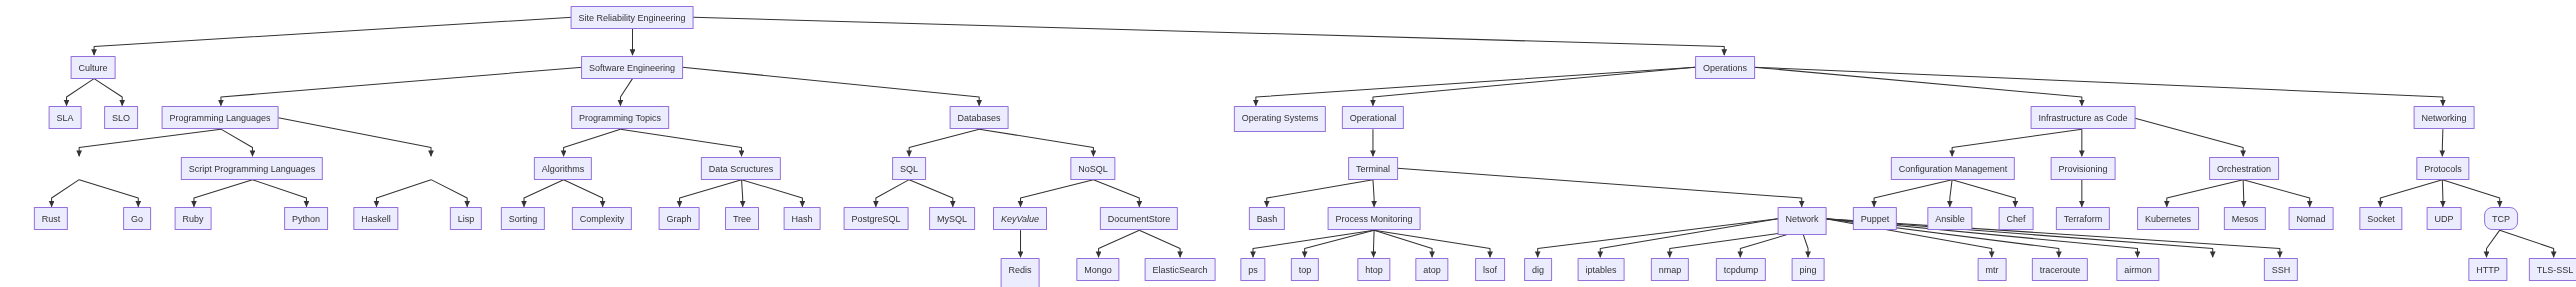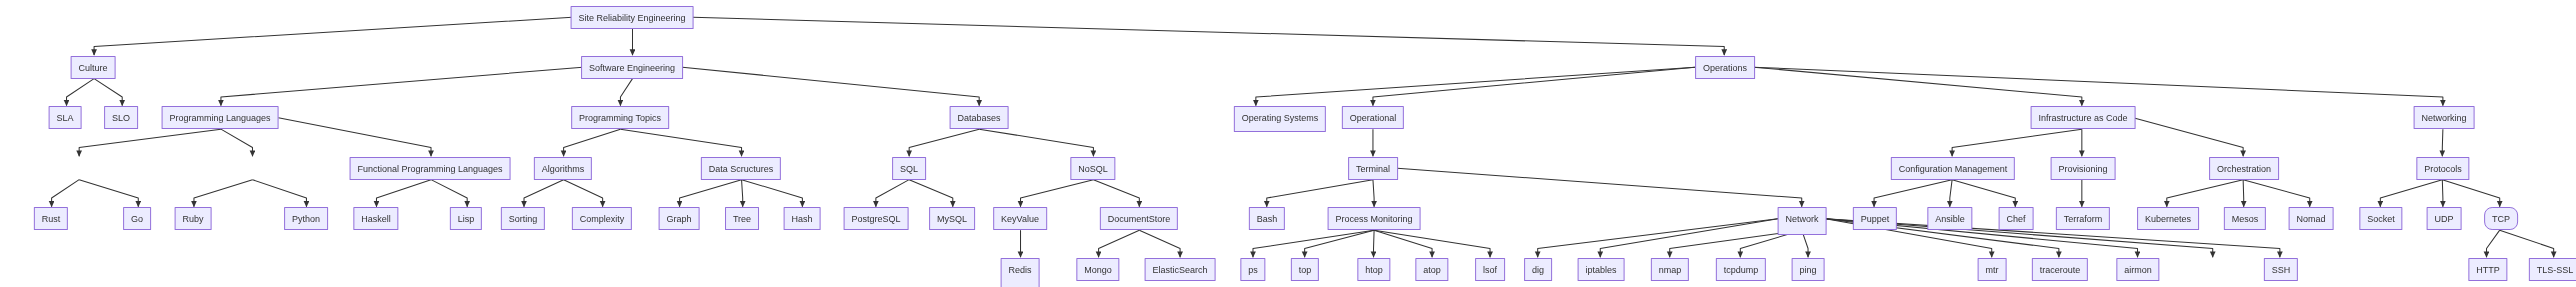--- a/index.html
+++ b/index.html
@@ -120,21 +120,21 @@
       <div class="node" style="left: 1725px; top: 56px; height: 23px; line-height: 22px;">Operations</div>
       <div class="node" style="left: 65px; top: 106px; height: 23px; line-height: 22px;">SLA</div>
       <div class="node" style="left: 121px; top: 106px; height: 23px; line-height: 22px;">SLO</div>
       <div class="node" style="left: 220px; top: 106px; height: 23px; line-height: 22px;">Programming Languages</div>
       <div class="node" style="left: 620px; top: 106px; height: 23px; line-height: 22px;">Programming Topics</div>
       <div class="node" style="left: 979px; top: 106px; height: 23px; line-height: 22px;">Databases</div>
       <div class="node" style="left: 1256px; top: 106px; height: 26px; line-height: 22px; margin-left: 24px;">Operating Systems</div>
       <div class="node" style="left: 1373px; top: 106px; height: 23px; line-height: 22px;">Operational</div>
       <div class="node" style="left: 2083px; top: 106px; height: 23px; line-height: 22px;">Infrastructure as Code</div>
       <div class="node" style="left: 2444px; top: 106px; height: 23px; line-height: 22px;">Networking</div>
-      <div class="node" style="left: 430px; top: 157px; height: 23px; line-height: 22px;">Functional Programming Languages</div>
+      <div class="node" style="left: 252px; top: 157px; height: 23px; line-height: 22px;">Script Programming Languages</div>
       <div class="node" style="left: 563px; top: 157px; height: 23px; line-height: 22px;">Algorithms</div>
       <div class="node" style="left: 741px; top: 157px; height: 23px; line-height: 22px;">Data Scructures</div>
       <div class="node" style="left: 909px; top: 157px; height: 23px; line-height: 22px;">SQL</div>
       <div class="node" style="left: 1093px; top: 157px; height: 23px; line-height: 22px;">NoSQL</div>
       <div class="node" style="left: 1373px; top: 157px; height: 23px; line-height: 22px;">Terminal</div>
       <div class="node" style="left: 1953px; top: 157px; height: 23px; line-height: 22px;">Configuration Management</div>
       <div class="node" style="left: 2083px; top: 157px; height: 23px; line-height: 22px;">Provisioning</div>
       <div class="node" style="left: 2244px; top: 157px; height: 23px; line-height: 22px;">Orchestration</div>
       <div class="node" style="left: 2443px; top: 157px; height: 23px; line-height: 22px;">Protocols</div>
       <div class="node" style="left: 51px; top: 207px; height: 23px; line-height: 22px;">Rust</div>
@@ -143,21 +143,21 @@
       <div class="node" style="left: 306px; top: 207px; height: 23px; line-height: 22px;">Python</div>
       <div class="node" style="left: 376px; top: 207px; height: 23px; line-height: 22px;">Haskell</div>
       <div class="node" style="left: 466px; top: 207px; height: 23px; line-height: 22px;">Lisp</div>
       <div class="node" style="left: 523px; top: 207px; height: 23px; line-height: 22px;">Sorting</div>
       <div class="node" style="left: 602px; top: 207px; height: 23px; line-height: 22px;">Complexity</div>
       <div class="node" style="left: 679px; top: 207px; height: 23px; line-height: 22px;">Graph</div>
       <div class="node" style="left: 742px; top: 207px; height: 23px; line-height: 22px;">Tree</div>
       <div class="node" style="left: 802px; top: 207px; height: 23px; line-height: 22px;">Hash</div>
       <div class="node" style="left: 876px; top: 207px; height: 23px; line-height: 22px;">PostgreSQL</div>
       <div class="node" style="left: 952px; top: 207px; height: 23px; line-height: 22px;">MySQL</div>
-      <div class="node" style="left: 1020px; top: 207px; height: 23px; line-height: 22px;">KeyValue</div>
+      <div class="node" style="left: 1020px; top: 207px; height: 23px; line-height: 22px; font-style: italic;">KeyValue</div>
       <div class="node" style="left: 1139px; top: 207px; height: 23px; line-height: 22px;">DocumentStore</div>
       <div class="node" style="left: 1267px; top: 207px; height: 23px; line-height: 22px;">Bash</div>
       <div class="node" style="left: 1374px; top: 207px; height: 23px; line-height: 22px;">Process Monitoring</div>
       <div class="node" style="left: 1802px; top: 207px; height: 28px; line-height: 22px;">Network</div>
       <div class="node" style="left: 1875px; top: 207px; height: 23px; line-height: 22px;">Puppet</div>
       <div class="node" style="left: 1950px; top: 207px; height: 23px; line-height: 22px;">Ansible</div>
       <div class="node" style="left: 2016px; top: 207px; height: 23px; line-height: 22px;">Chef</div>
       <div class="node" style="left: 2083px; top: 207px; height: 23px; line-height: 22px;">Terraform</div>
       <div class="node" style="left: 2168px; top: 207px; height: 23px; line-height: 22px;">Kubernetes</div>
       <div class="node" style="left: 2245px; top: 207px; height: 23px; line-height: 22px;">Mesos</div>

